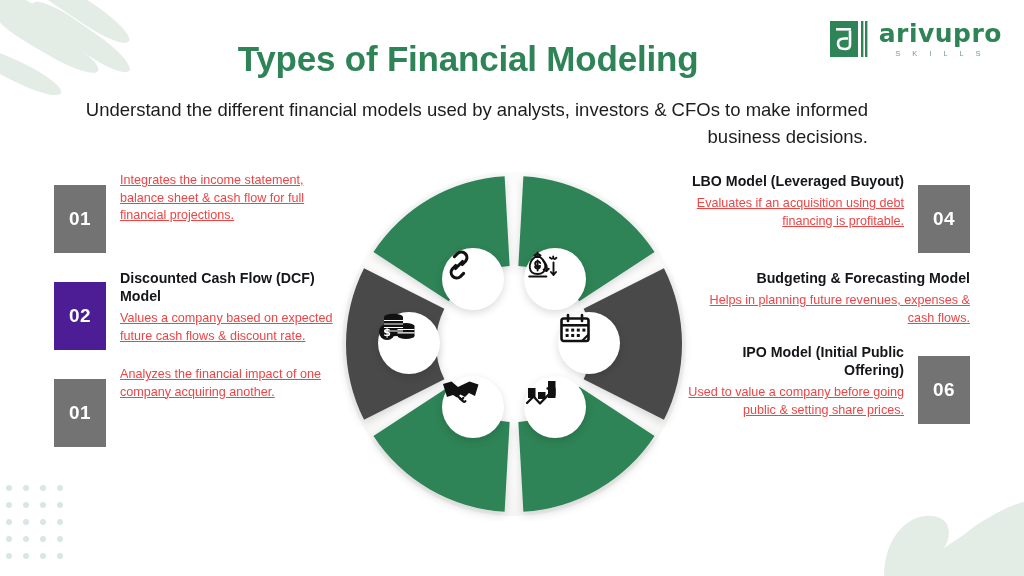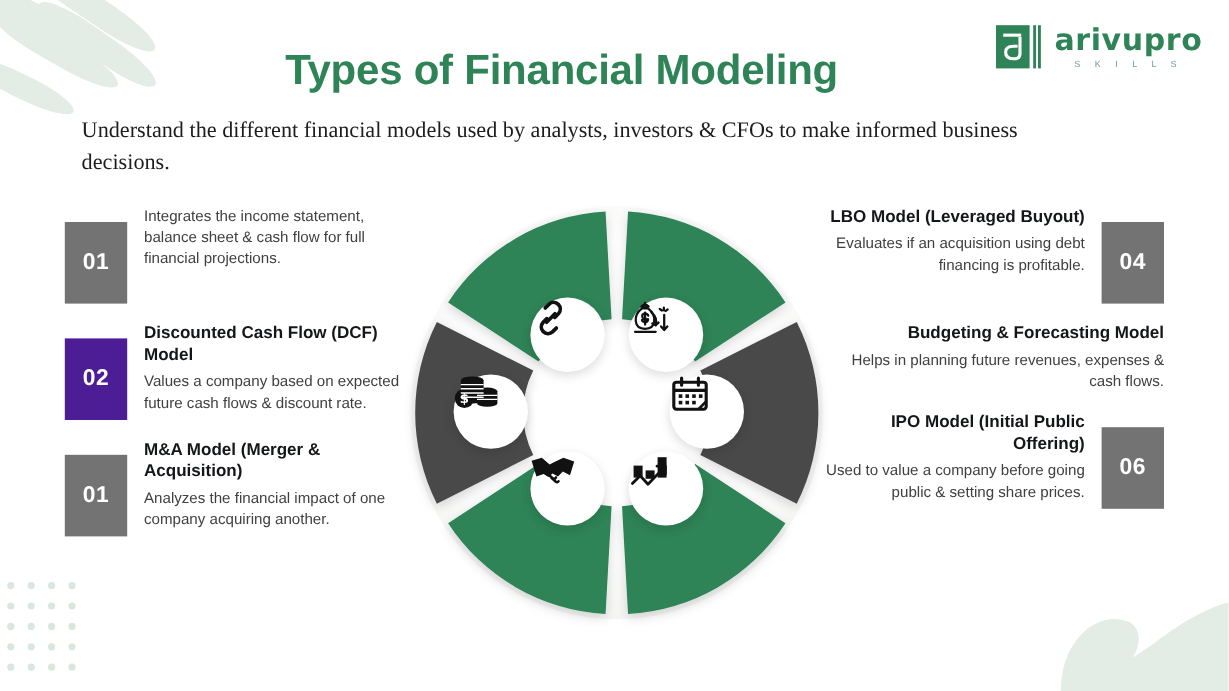--- a/index.html
+++ b/index.html
@@ -28,29 +28,28 @@
 
   #page-title {
     text-align: center;
     color: #2f8457;
     font-size: 35px;
     font-weight: bold;
     letter-spacing: -0.2px;
     margin-top: 39px;
   }
   #subtitle {
-    text-align: left;
+    text-align: right;
     color: #1d1d1f;
     font-size: 18.5px;
     line-height: 27px;
     margin-top: 17px;
     width: 800px;
     margin-left: auto;
     margin-right: auto;
-    font-family: Liberation Serif, serif;
   }
 
   
   #logo { position: absolute; top: 18px; right: 22px; display: flex; align-items: center; gap: 8px; }
   #logo .mark { width: 42px; height: 42px; position: relative; }
   #logo .wordmark { display: flex; flex-direction: column; align-items: center; }
   #logo .brand {
     color: #2f8457; font-size: 25px; font-weight: bold; letter-spacing: 0.5px;
     line-height: 25px; font-family: "DejaVu Sans", sans-serif;
   }
@@ -77,21 +76,21 @@
   }
   .badge.green { background: #737373; }
   .badge.gray  { background: #4c1d95; }
 
   .item-body { flex: 1 1 auto; min-width: 0; }
   .item-title {
     color: #14161a; font-size: 14.2px; font-weight: bold; line-height: 18px;
     margin-bottom: 5px;
   }
   .item-desc {
-    color: #404040; font-size: 12.6px; line-height: 17.5px;
+    color: #ef4444; font-size: 12.6px; line-height: 17.5px; text-decoration: underline;
   }
 
   
   #wheel {
     position: absolute;
     left: 332px; top: 166px;
     width: 364px; height: 356px;
     z-index: 2;
   }
   #wheel .halo {
@@ -183,21 +182,20 @@
     <div class="item">
       <div class="badge gray">02</div>
       <div class="item-body">
         <div class="item-title">Discounted Cash Flow (DCF) Model</div>
         <div class="item-desc">Values a company based on expected future cash flows &amp; discount rate.</div>
       </div>
     </div>
     <div class="item">
       <div class="badge green">01</div>
       <div class="item-body">
-        <div class="item-title">M&amp;A Model (Merger &amp; Acquisition)</div>
         <div class="item-desc">Analyzes the financial impact of one company acquiring another.</div>
       </div>
     </div>
   </div>
 
 <div id="wheel">
   <div class="halo"></div>
   <svg viewBox="0 0 364 356">
     <defs>
       <filter id="segShadow" x="-25%" y="-25%" width="150%" height="150%">

